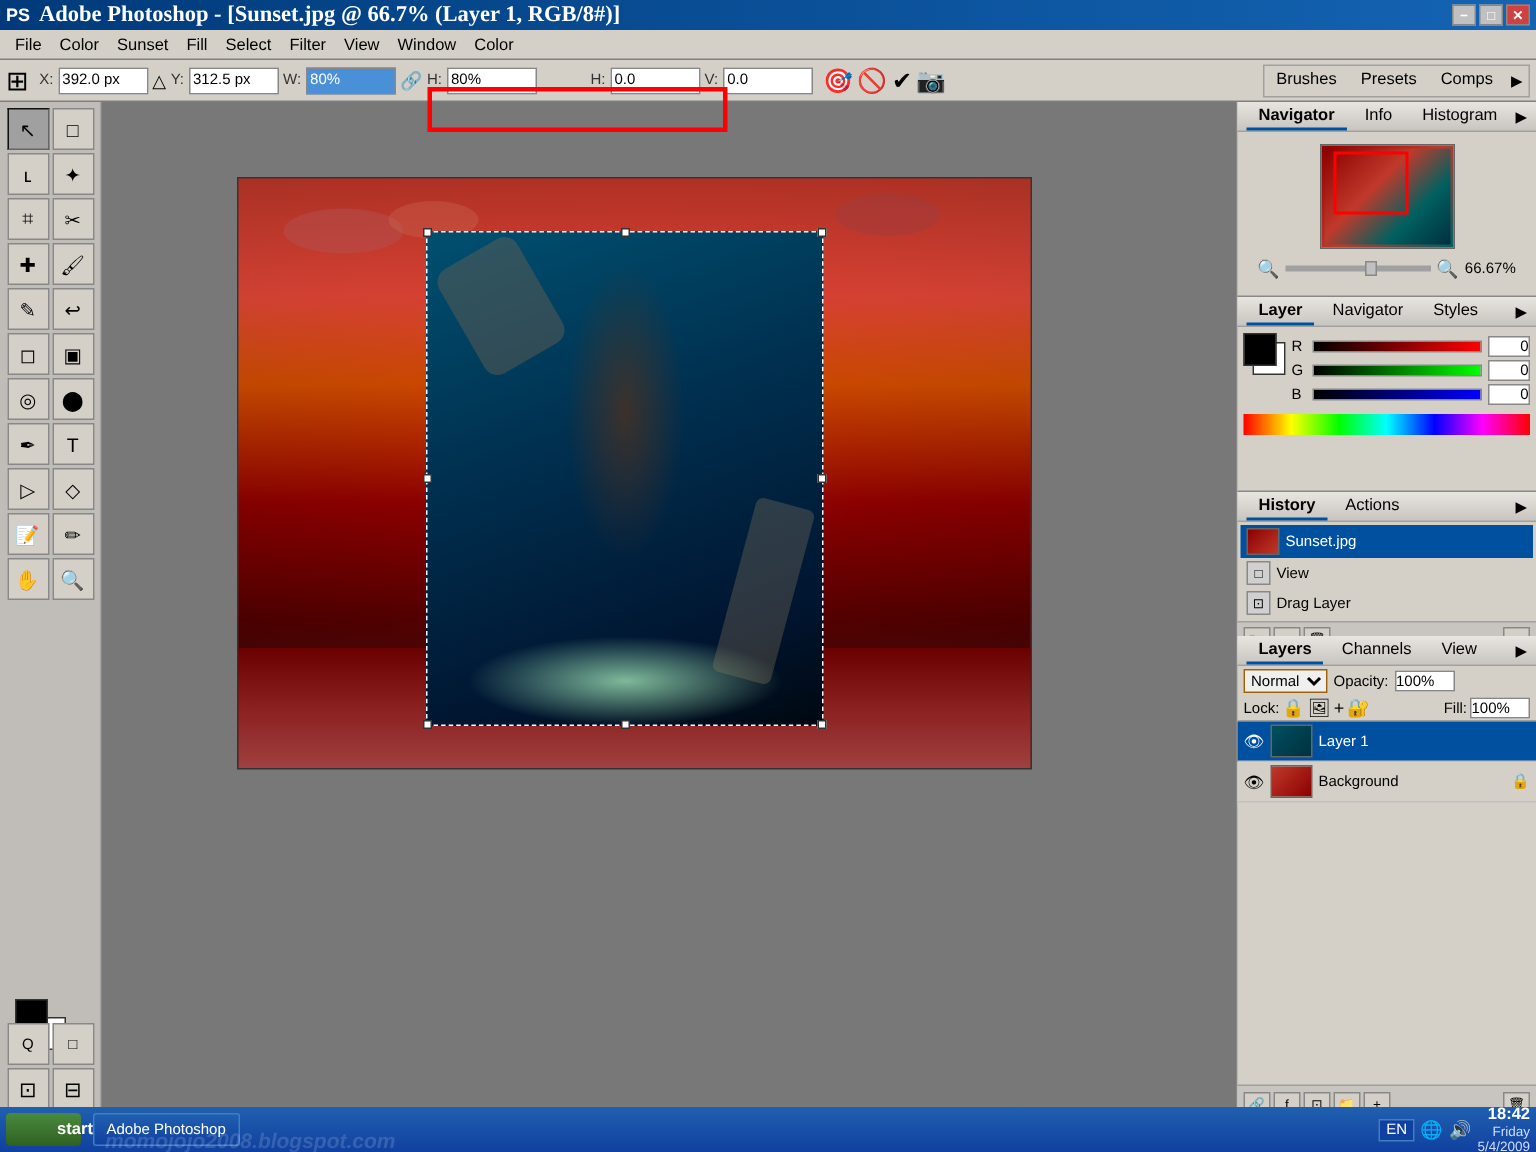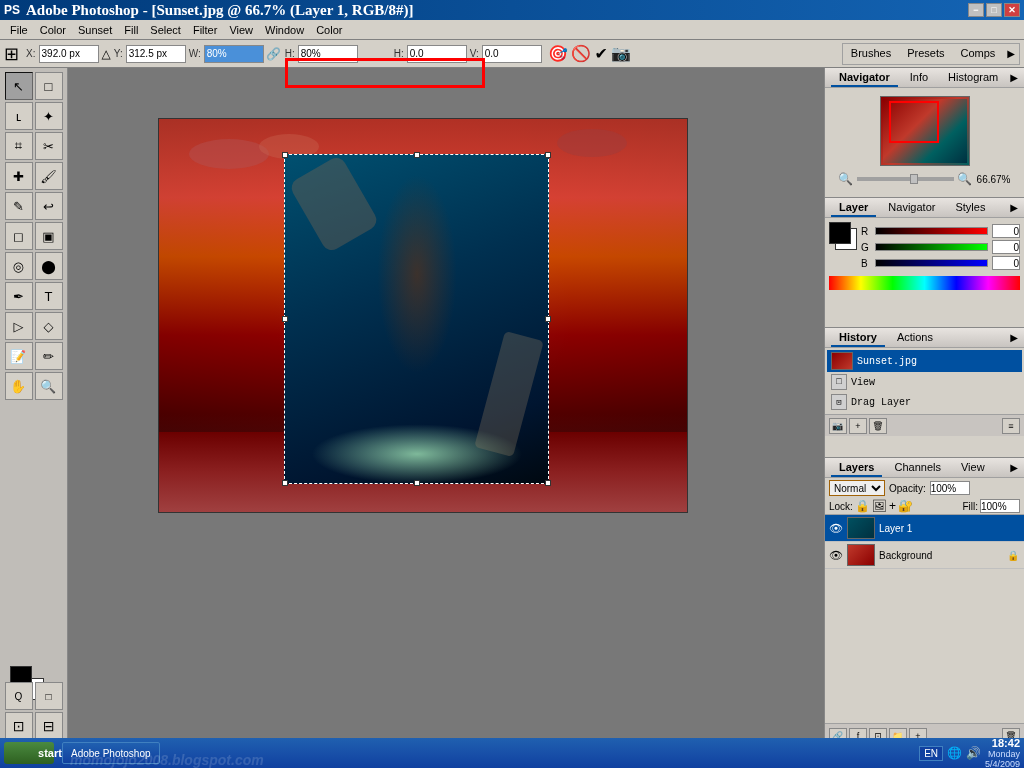--- a/index.html
+++ b/index.html
@@ -313,21 +313,20 @@
       padding: 2px;
     }
 
     .history-item {
       display: flex;
       align-items: center;
       padding: 2px 4px;
       gap: 4px;
       font-size: 10px;
       cursor: pointer;
-      font-family: Liberation Mono, monospace;
     }
     .history-item.active { background: #0050a0; color: white; }
 
     .history-thumb {
       width: 22px; height: 18px;
       background: linear-gradient(135deg, #8b0000, #c0392b);
       border: 1px solid #666;
     }
     .history-icon {
       width: 16px; height: 16px;
@@ -760,21 +759,21 @@
               <span class="color-slider-label">B</span>
               <div class="color-slider color-slider-b"></div>
               <input class="color-value" value="0" style="">
             </div>
           </div>
         </div>
         <div class="color-spectrum"></div>
       </div>
     </div>
 
-    <div class="panel" style="height:130px;">
+    <div class="panel" style="height:96px;">
       <div class="panel-header">
         <span class="panel-tab active">History</span>
         <span class="panel-tab">Actions</span>
         <span class="panel-close">▶</span>
       </div>
       <div class="history-content">
         <div class="history-item active">
           <div class="history-thumb"></div>
           <span>Sunset.jpg</span>
         </div>
@@ -863,17 +862,17 @@
   <div style="position:absolute; bottom:0; left:70px; color:rgba(255,255,255,0.15); font-size:14px; font-style:italic; font-weight:bold; pointer-events:none;">
     <span>momojojo2008.blogspot.com</span>
   </div>
 
   <div class="taskbar-tray">
     <span style="background:#1040a0; border:1px solid #4080c0; padding:1px 4px; color:white; font-size:10px;">EN</span>
     <span style="font-size:12px;">🌐</span>
     <span style="font-size:12px;">🔊</span>
     <div style="display:flex; flex-direction:column; align-items:flex-end;">
       <span style="font-size:11px; color:white; font-weight:bold;">18:42</span>
-      <span style="font-size:9px; color:#ccddff;">Monday</span>
+      <span style="font-size:9px; color:#ccddff;">Friday</span>
       <span style="font-size:9px; color:#ccddff;">5/4/2009</span>
     </div>
   </div>
 </div>
 
 </body></html>

